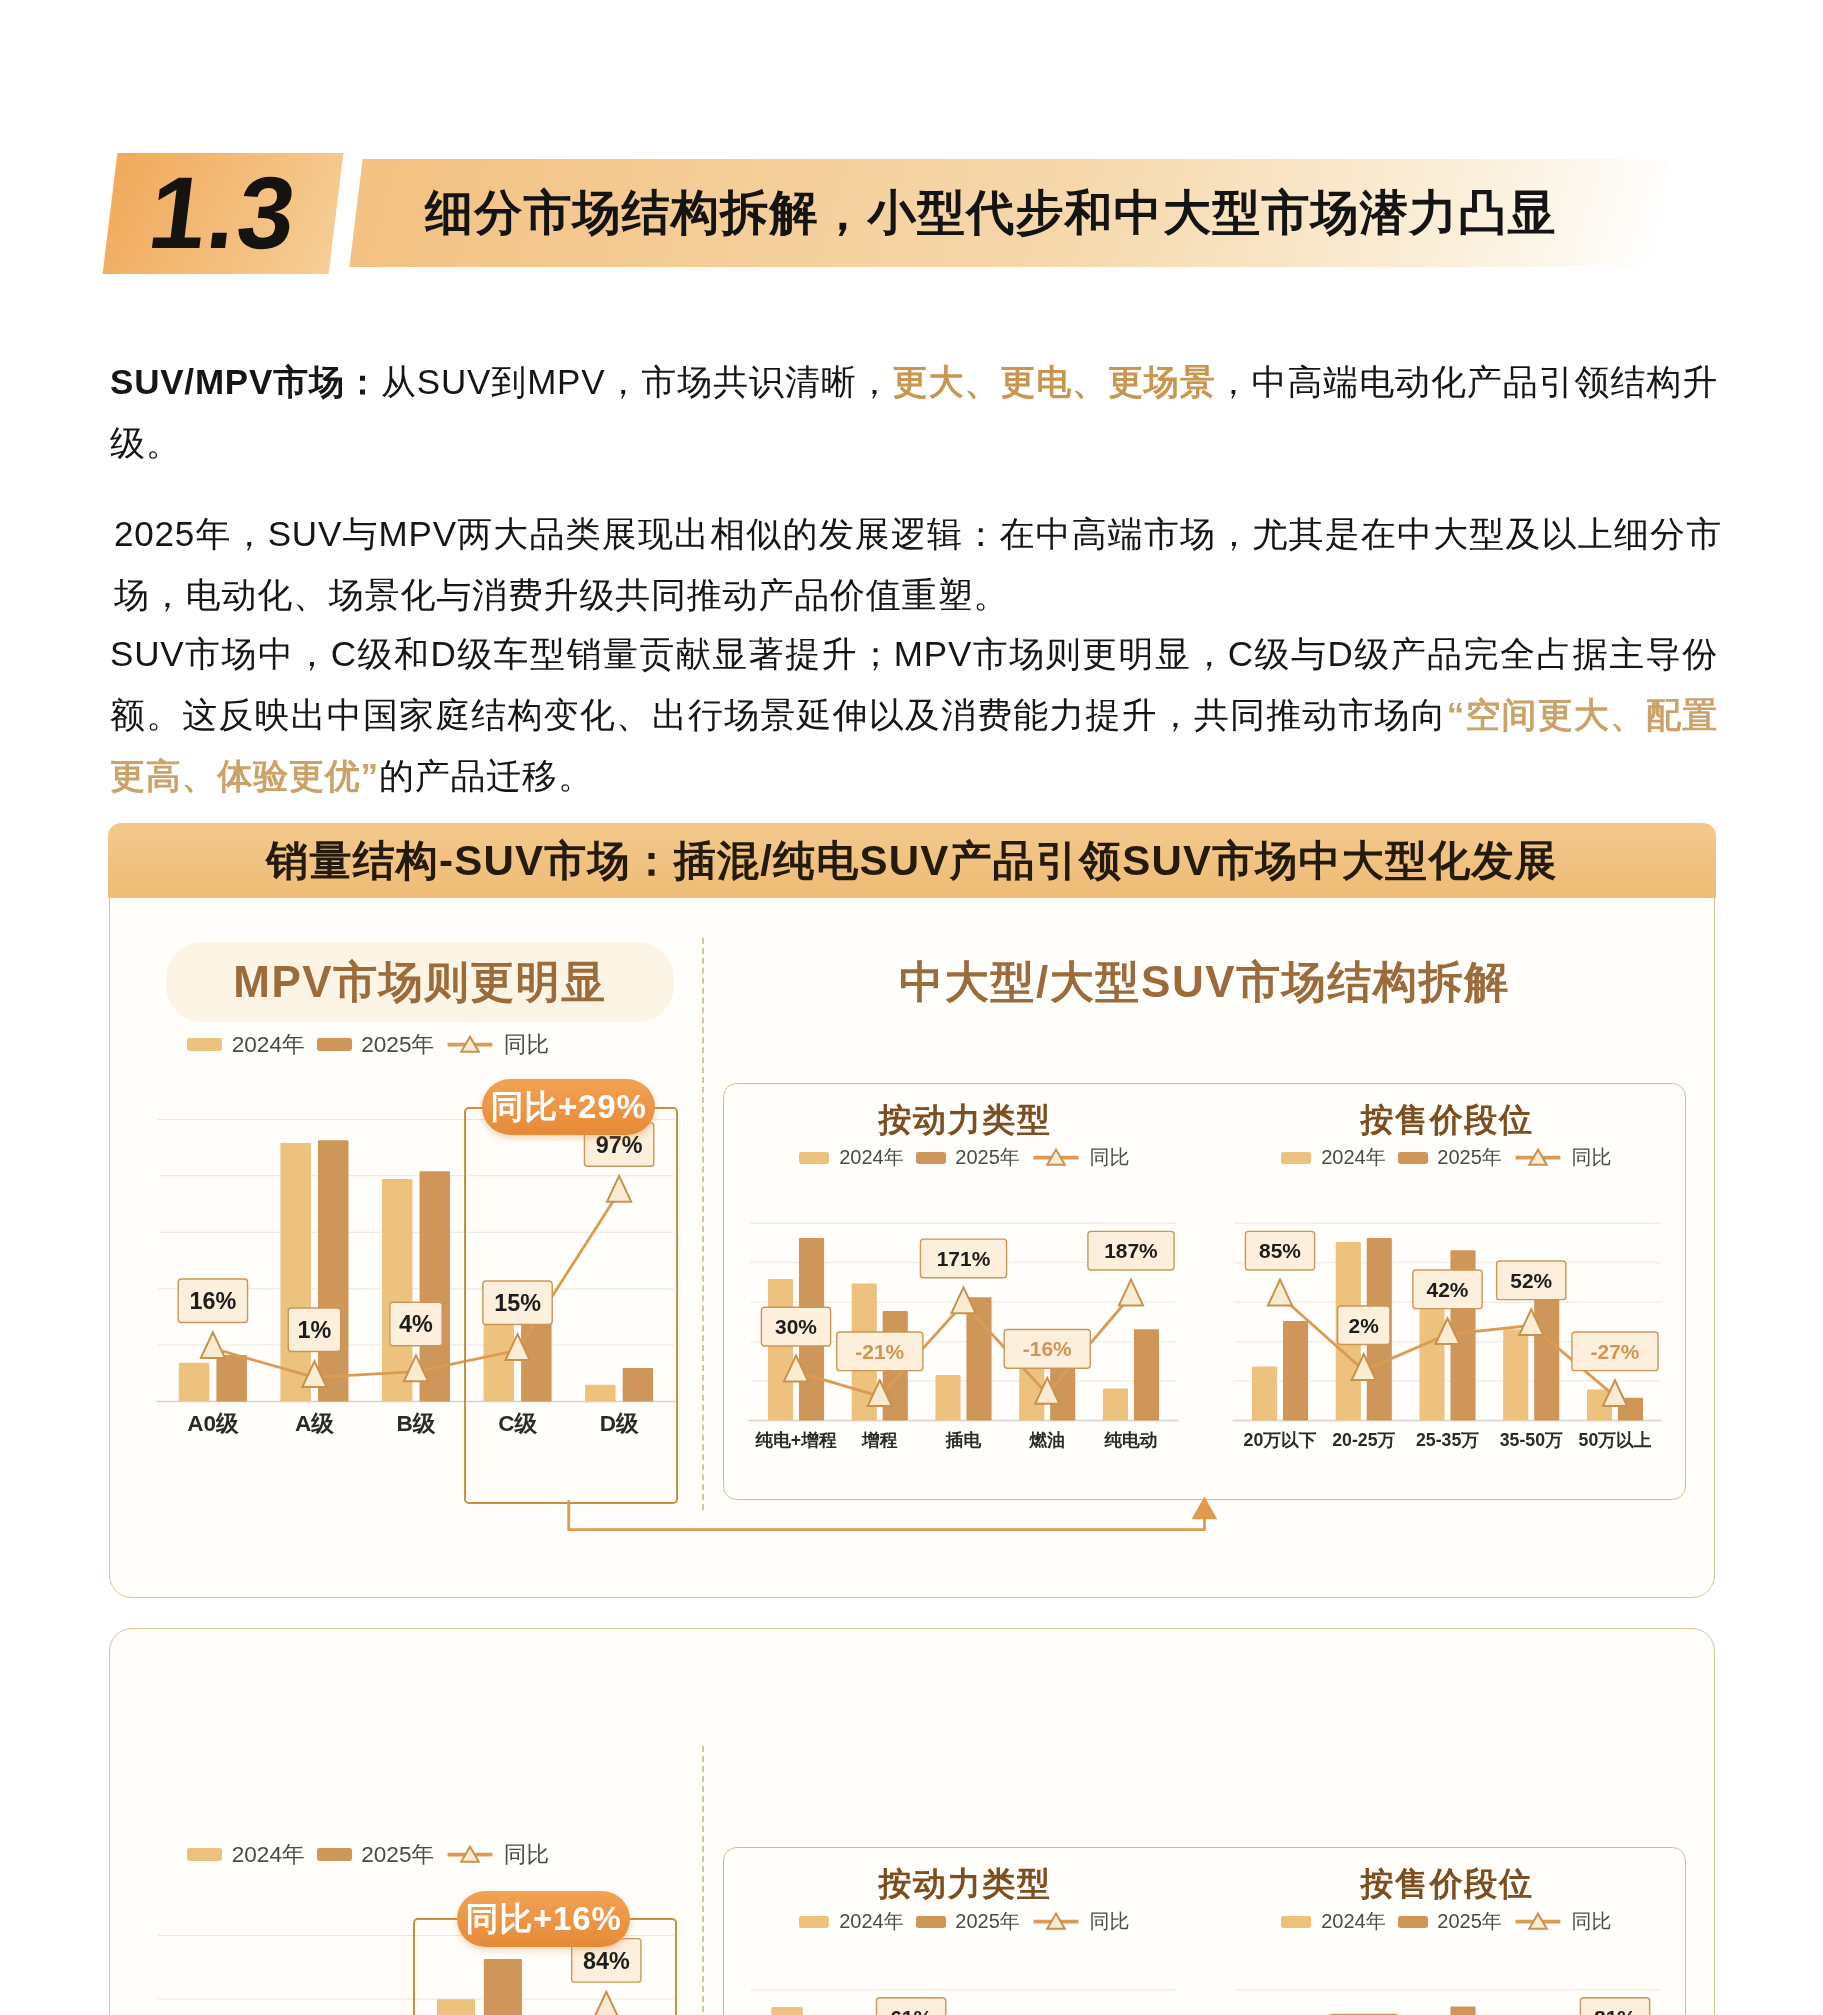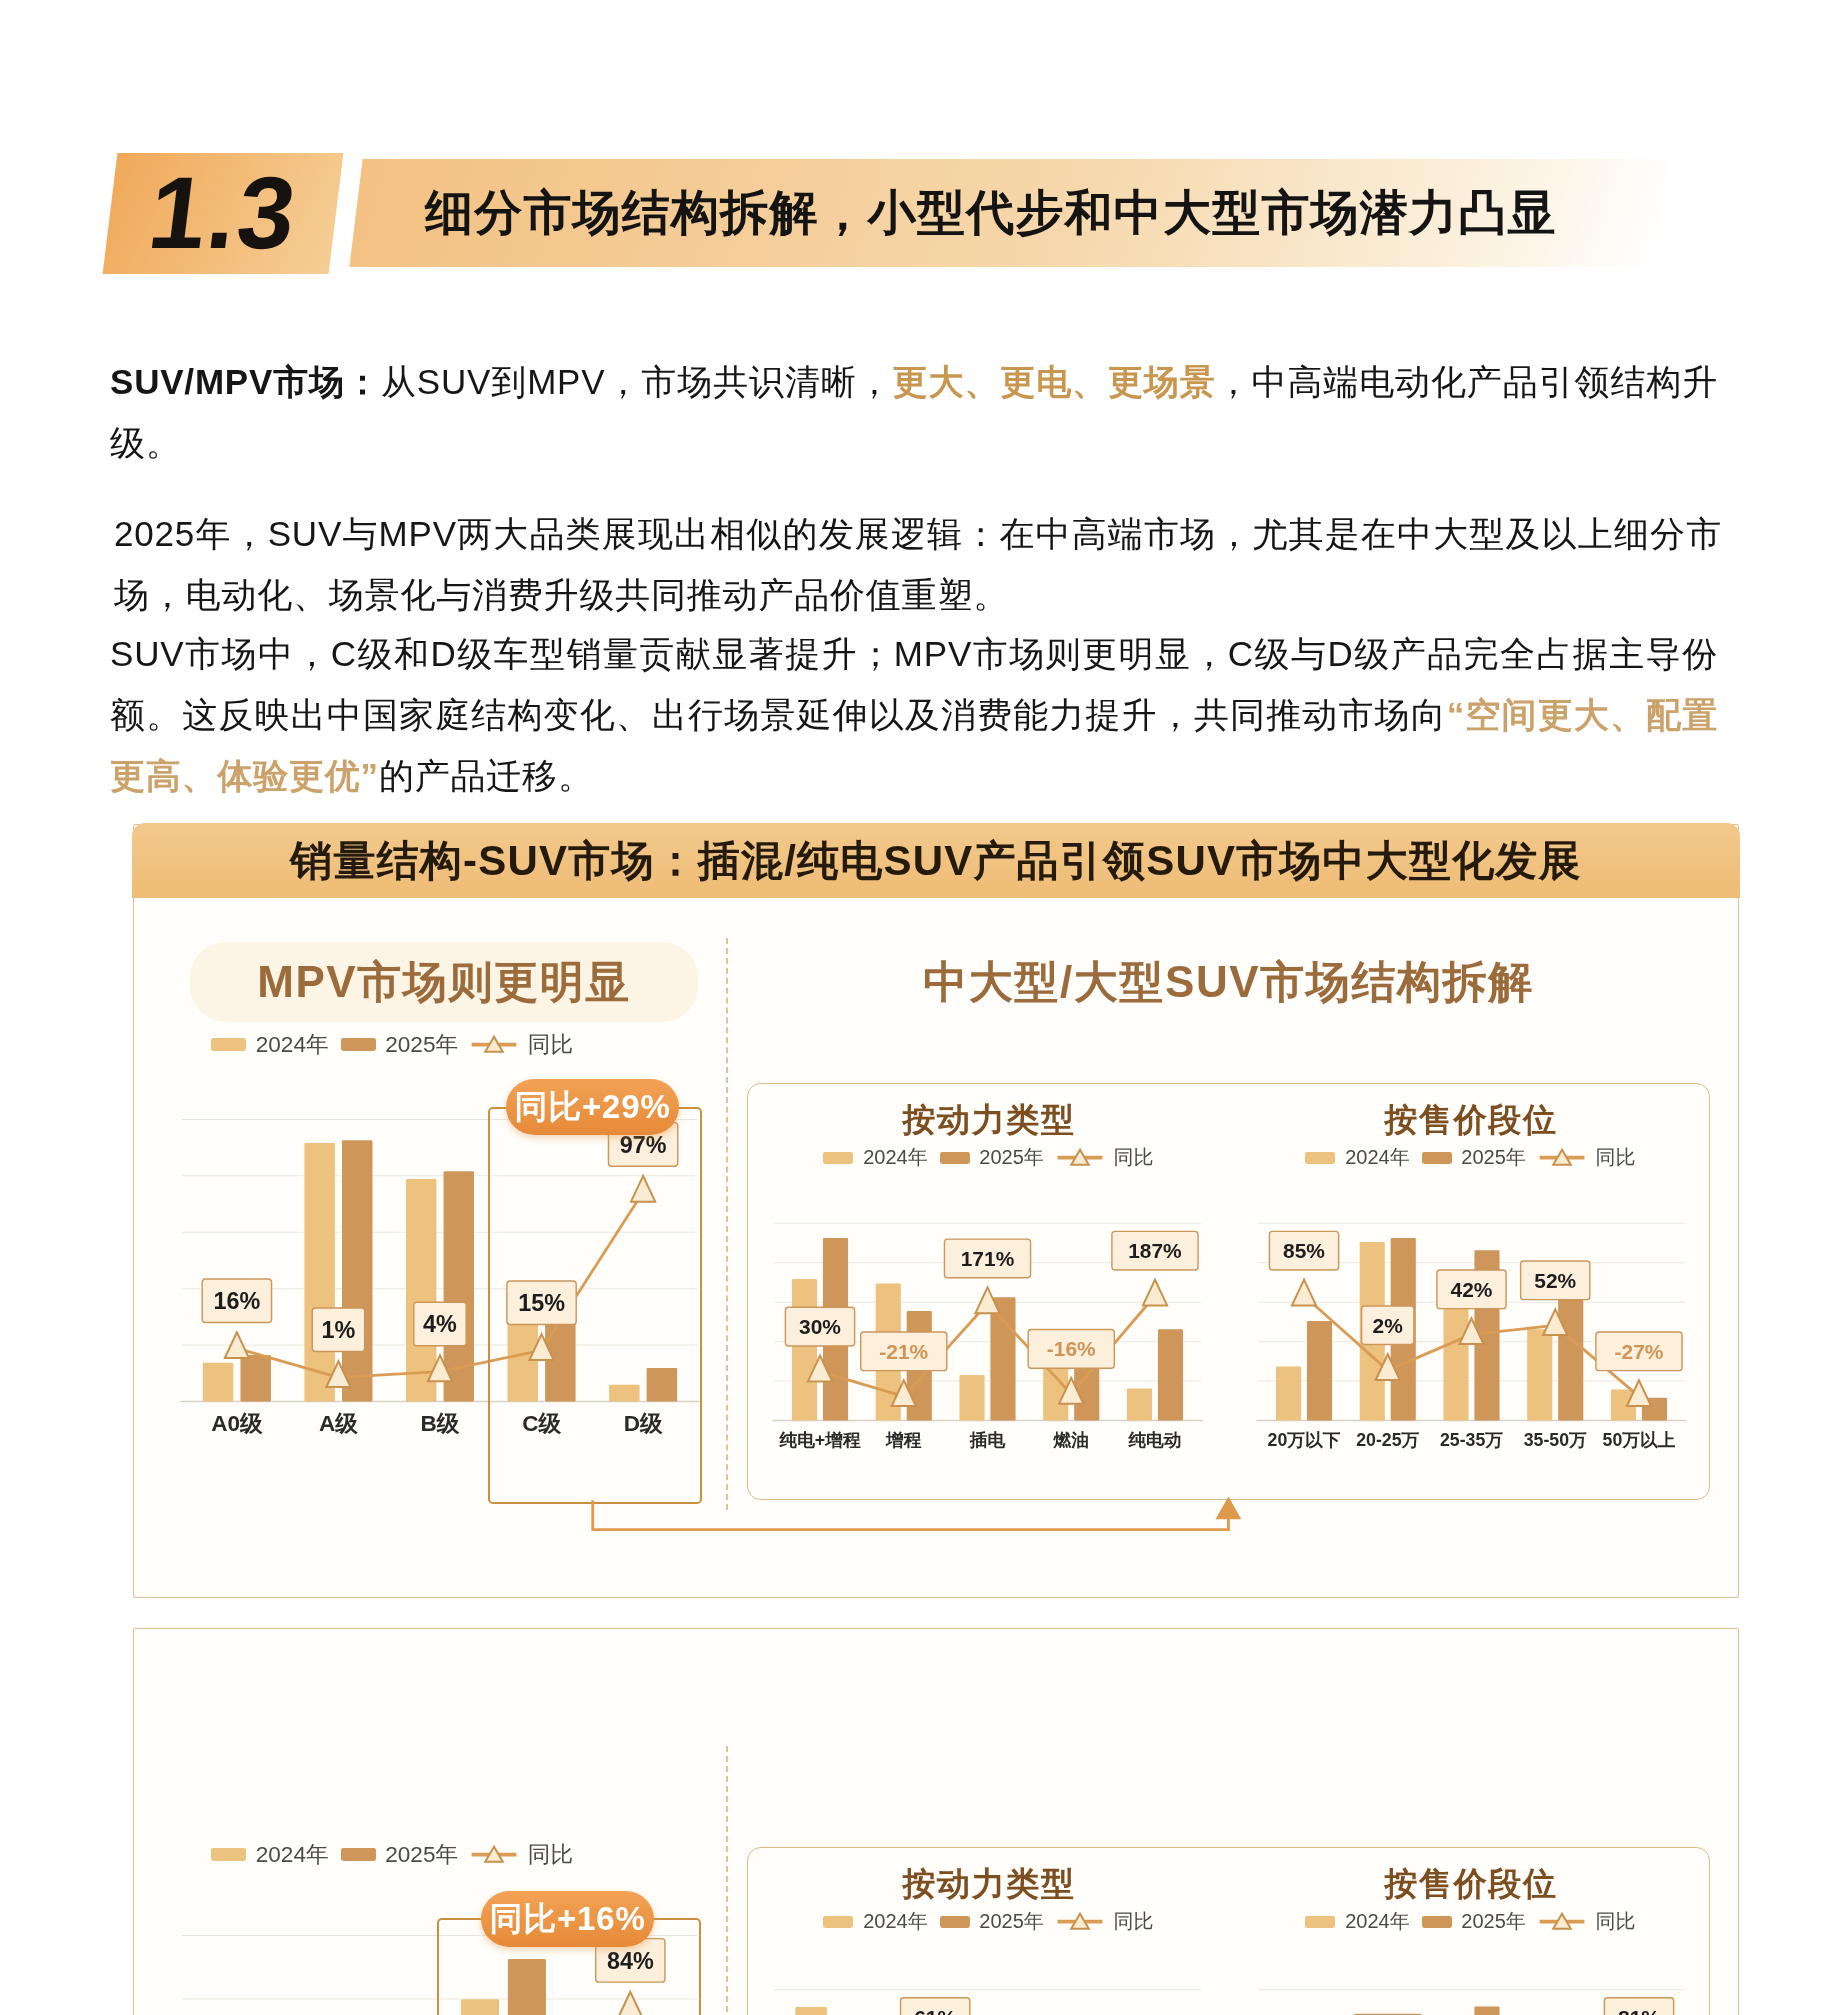--- a/index.html
+++ b/index.html
@@ -20,21 +20,21 @@
     background:linear-gradient(100deg,#F3C182 0%,#F6D8AC 55%,#FBF0DC 85%,rgba(255,255,255,0) 100%);
     transform:skewX(-7deg);display:flex;align-items:center;
   }
   .hdr-bar span{font-size:48px;font-weight:800;color:#141414;padding-left:69px;letter-spacing:1.2px;transform:skewX(7deg);}
   
   .para{position:absolute;left:110px;width:1608px;font-size:35px;line-height:61px;font-weight:500;color:#161616;letter-spacing:0.8px;text-align:justify;}
   .para b{font-weight:800;}
   .hl1{color:#C9964F;font-weight:600;}
   .hl2{color:#CBA269;font-weight:600;}
   
-  .panel{position:absolute;left:109px;width:1606px;background:#FFFEFB;border:1.6px solid #DCC096;border-radius:2px;box-sizing:border-box;margin-left:24px;}
+  .panel{position:absolute;left:109px;width:1606px;background:#FFFEFB;border:1.6px solid #DCC096;border-radius:23px;box-sizing:border-box;}
   .panel-hd{
     height:75px;margin:-1.6px -1.6px 0 -1.6px;border-radius:13px 13px 0 0;
     background:linear-gradient(180deg,#F3C98C 0%,#EEBC75 100%);
     display:flex;align-items:center;justify-content:center;
   }
   .panel-hd span{font-size:42px;font-weight:800;color:#241a0e;letter-spacing:1.2px;}
   .bigtitle{
     position:absolute;text-align:center;font-size:44px;font-weight:800;color:#9C6B3B;
     background:#FCF4E4;border-radius:36px;padding:10.5px 0;letter-spacing:1.6px;
   }

